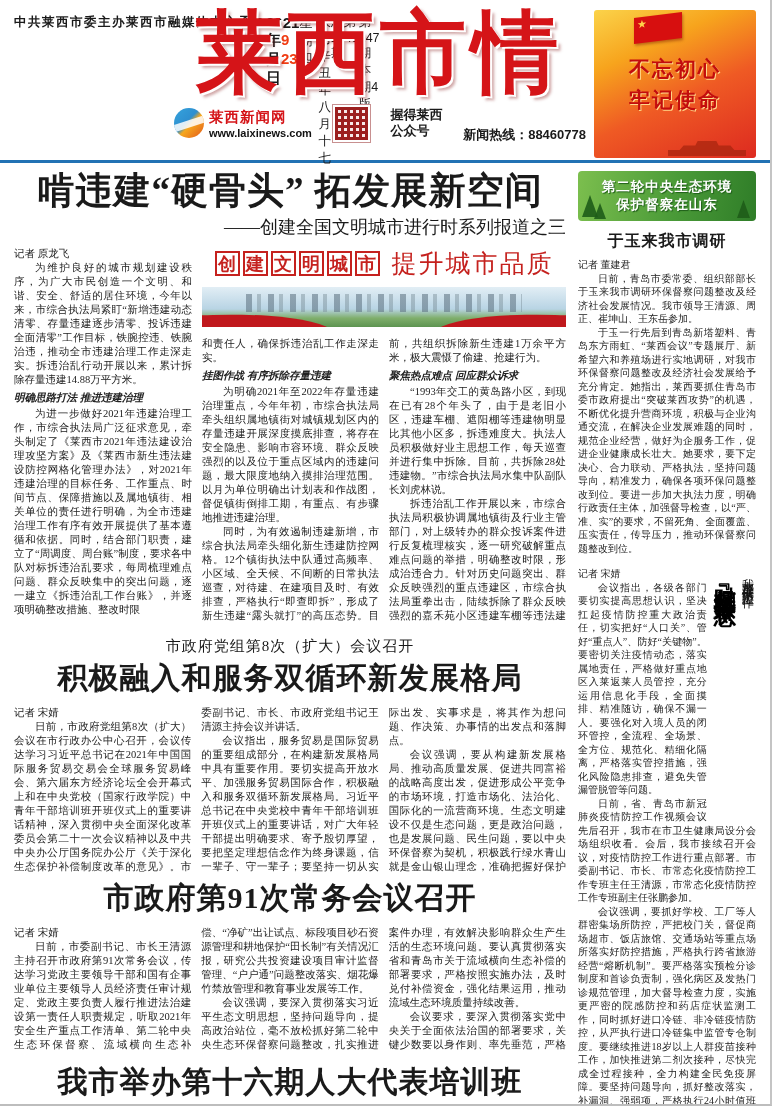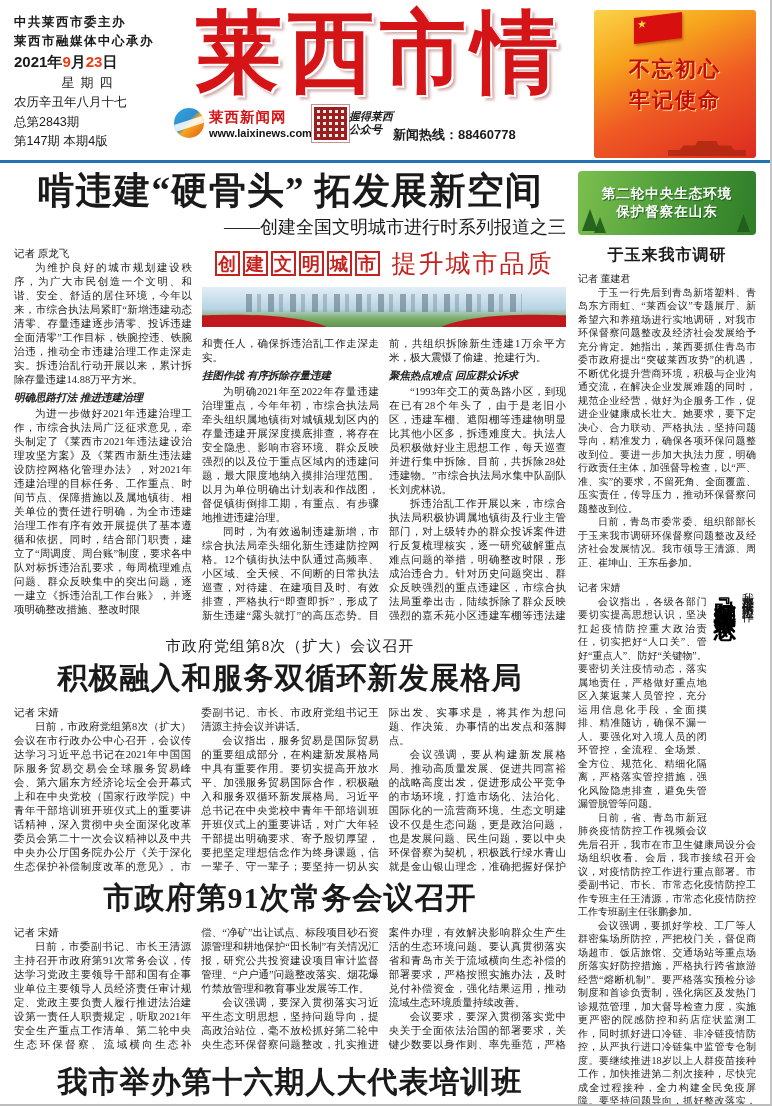--- a/index.html
+++ b/index.html
@@ -4,46 +4,46 @@
 <style>
   * { margin:0; padding:0; box-sizing:border-box; }
   html,body { background:#cfcfcf; }
   #page {
     width:772px; height:1106px; background:#fff; position:relative; overflow:hidden;
     font-family:"Liberation Serif", serif; color:#1a1a1a;
     border-right:2px solid #c4c4c4; border-bottom:2px solid #bdbdbd;
   }
   
   .header { display:flex; padding:10px 14px 2px; height:158px; gap:8px; }
-  .hdr-left { width:152px; display:flex; flex-direction:column; justify-content:space-between;
+  .hdr-left { width:152px; display:flex; flex-direction:row; justify-content:space-between;
               font-family:"Liberation Sans",sans-serif; padding:4px 0 6px; }
   .org-line { font-size:12.5px; font-weight:bold; letter-spacing:1.5px; white-space:nowrap; }
   .date-line { font-size:15px; font-weight:bold; }
   .date-line .red { color:#f03b12; }
   .weekday { font-size:13px; letter-spacing:6px; text-align:center; }
   .lunar, .issue { font-size:12.5px; }
   .masthead-wrap { flex:1; text-align:center; }
   .masthead {
     font-size:86px; line-height:0.98; font-weight:bold; color:#d51418; letter-spacing:6px;
     font-family:"DejaVu Serif", serif; transform:scaleY(1.04); white-space:nowrap;
     text-shadow:2px 2px 0 #fff, 4px 4px 3px rgba(120,0,0,.35);
   }
-  .masthead-sub { display:flex; align-items:center; justify-content:flex-start; gap:0; margin-top:8px; }
+  .masthead-sub { display:flex; align-items:center; justify-content:space-between; gap:0; margin-top:8px; }
   .logo-block { display:flex; align-items:center; gap:5px; }
   .logo-circle { width:30px; height:30px; border-radius:50%; position:relative; overflow:hidden;
     background:linear-gradient(135deg,#35a3dc 0%,#2e8fd0 44%,#f6a81d 56%,#e2571b 100%); }
   .logo-circle::after { content:""; position:absolute; left:-4px; top:12px; width:40px; height:7px;
     background:#fff; transform:rotate(-18deg); opacity:.85; }
   .logo-texts { text-align:left; font-family:"Liberation Sans",sans-serif; }
   .logo-site { color:#d51418; font-weight:bold; font-size:14.5px; letter-spacing:1px; }
   .logo-url { font-weight:bold; font-size:11px; color:#111; }
   .qr { width:37px; height:37px; border:2px solid #fff; outline:1px solid #c89090;
     background-image:repeating-linear-gradient(0deg,#9c1f1f 0 3px,transparent 3px 6px),
                      repeating-linear-gradient(90deg,#9c1f1f 0 3px,#f7eaea 3px 6px); }
-  .qr-caption { font-family:"Liberation Sans",sans-serif; font-size:11px; font-weight:bold; text-align:left; line-height:1.25;font-style:italic; }
+  .qr-caption { font-family:"Liberation Sans",sans-serif; font-size:13px; font-weight:bold; text-align:left; line-height:1.25; }
   .hotline { font-family:"Liberation Sans",sans-serif; font-size:13px; font-weight:bold; white-space:nowrap;margin-top:24px; }
   .hdr-banner { width:162px; height:148px; border-radius:3px; position:relative; overflow:hidden;
     background:linear-gradient(155deg,#fbd34a 0%,#f7a41d 28%,#ef5a24 58%,#dd2a20 100%);
     display:flex; flex-direction:column; align-items:center; justify-content:center; gap:3px; }
   .hdr-banner .slogan { font-size:21px; font-weight:900; color:#c30d0d; letter-spacing:2px;
     font-family:"DejaVu Serif",serif; text-shadow:1px 1px 0 #ffd98a; z-index:2; }
   .flag { position:absolute; top:5px; left:40px; width:48px; height:26px; background:#d70f0f;
     transform:skewY(-7deg); box-shadow:1px 2px 3px rgba(100,0,0,.4); color:#ffd34a; font-size:11px;
     display:flex; align-items:flex-start; padding:1px 3px; }
   .gate { position:absolute; bottom:2px; right:10px; width:78px; height:15px; background:#a8250f; opacity:.75;
@@ -85,21 +85,21 @@
   .a1-twocol { column-count:2; column-gap:10px; height:292px; overflow:hidden; }
   
   .kicker { text-align:center; font-size:15px; margin:8px 0 0; letter-spacing:1px; }
   .big-headline { font-size:30px; font-weight:900; text-align:center; letter-spacing:1px; margin:2px 0 7px;
     font-family:"Liberation Serif",serif; }
   .cols3 { column-count:3; column-gap:10px; overflow:hidden; }
   .a2-cols { height:170px; }
   .a3-cols { height:134px; }
   
   .sidebar p { font-size:10px; line-height:13.5px; text-align:justify; text-indent:2em; color:#222; }
-  .green-banner { height:64px; border-radius:4px; position:relative; overflow:hidden;
+  .green-banner { height:50px; border-radius:4px; position:relative; overflow:hidden;
     background:linear-gradient(100deg,#7cbf4e 0%,#4a9a38 55%,#2f7d28 100%);
     color:#fff; font-weight:bold; display:flex; flex-direction:column; align-items:center; justify-content:center;
     font-size:13.5px; letter-spacing:1px; font-family:"Liberation Sans",sans-serif; text-shadow:1px 1px 1px #1e5c18; }
   .tree { position:absolute; width:16px; height:22px; background:#1e5c18;
     clip-path:polygon(50% 0,100% 100%,0 100%); opacity:.9; }
   .tree.t1 { left:4px; bottom:4px; }
   .tree.t2 { left:16px; bottom:2px; height:16px; width:12px; }
   .tree.t3 { right:6px; bottom:3px; height:18px; width:13px; }
   .sb1-headline { font-size:16px; font-weight:900; text-align:center; margin:10px 0 6px;
     font-family:"Liberation Serif",serif; letter-spacing:1px; }
@@ -234,22 +234,22 @@
         <span class="tree t1"></span>
         <span class="tree t2"></span>
         <span class="tree t3"></span>
         <div>第二轮中央生态环境</div>
         <div>保护督察在山东</div>
       </div>
 
       <div>
         <div class="sb1-headline">于玉来我市调研</div>
         <p class="byline"><span>记者</span> <span class="bname">董建君</span></p>
+        <p>日前，青岛市委常委、组织部部长于玉来我市调研环保督察问题整改及经济社会发展情况。我市领导王清源、周正、崔坤山、王东岳参加。</p>
         <p>于玉一行先后到青岛新塔塑料、青岛东方雨虹、“莱西会议”专题展厅、新希望六和养殖场进行实地调研，对我市环保督察问题整改及经济社会发展给予充分肯定。她指出，莱西要抓住青岛市委市政府提出“突破莱西攻势”的机遇，不断优化提升营商环境，积极与企业沟通交流，在解决企业发展难题的同时，规范企业经营，做好为企服务工作，促进企业健康成长壮大。她要求，要下定决心、合力联动、严格执法，坚持问题导向，精准发力，确保各项环保问题整改到位。要进一步加大执法力度，明确行政责任主体，加强督导检查，以“严、准、实”的要求，不留死角、全面覆盖、压实责任，传导压力，推动环保督察问题整改到位。</p>
-        <p>日前，青岛市委常委、组织部部长于玉来我市调研环保督察问题整改及经济社会发展情况。我市领导王清源、周正、崔坤山、王东岳参加。</p>
       </div>
 
       <div class="sb2">
         <div class="vtitle">
           <div class="vt-big">时刻保持『热备』状态</div>
           <div class="vt-small">我市部署疫情防控工作</div>
         </div>
         <p class="byline"><span>记者</span> <span class="bname">宋婧</span></p>
         <p>会议指出，各级各部门要切实提高思想认识，坚决扛起疫情防控重大政治责任，切实把好“人口关”、管好“重点人”、防好“关键物”。要密切关注疫情动态，落实属地责任，严格做好重点地区入莱返莱人员管控，充分运用信息化手段，全面摸排、精准随访，确保不漏一人。要强化对入境人员的闭环管控，全流程、全场景、全方位、规范化、精细化隔离，严格落实管控措施，强化风险隐患排查，避免失管漏管脱管等问题。</p>
         <p>日前，省、青岛市新冠肺炎疫情防控工作视频会议先后召开，我市在市卫生健康局设分会场组织收看。会后，我市接续召开会议，对疫情防控工作进行重点部署。市委副书记、市长、市常态化疫情防控工作专班主任王清源，市常态化疫情防控工作专班副主任张鹏参加。</p>

